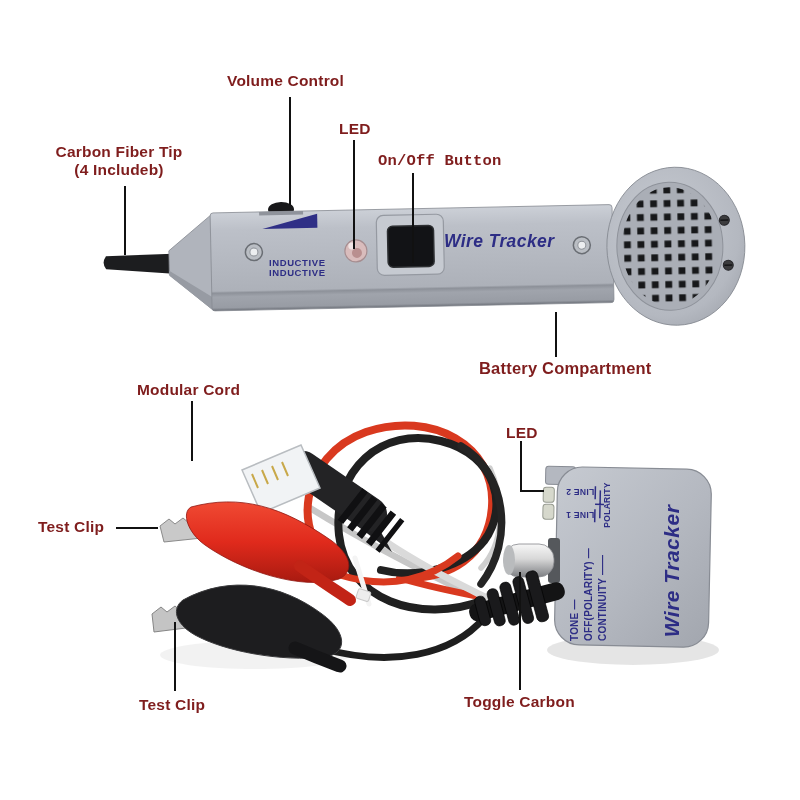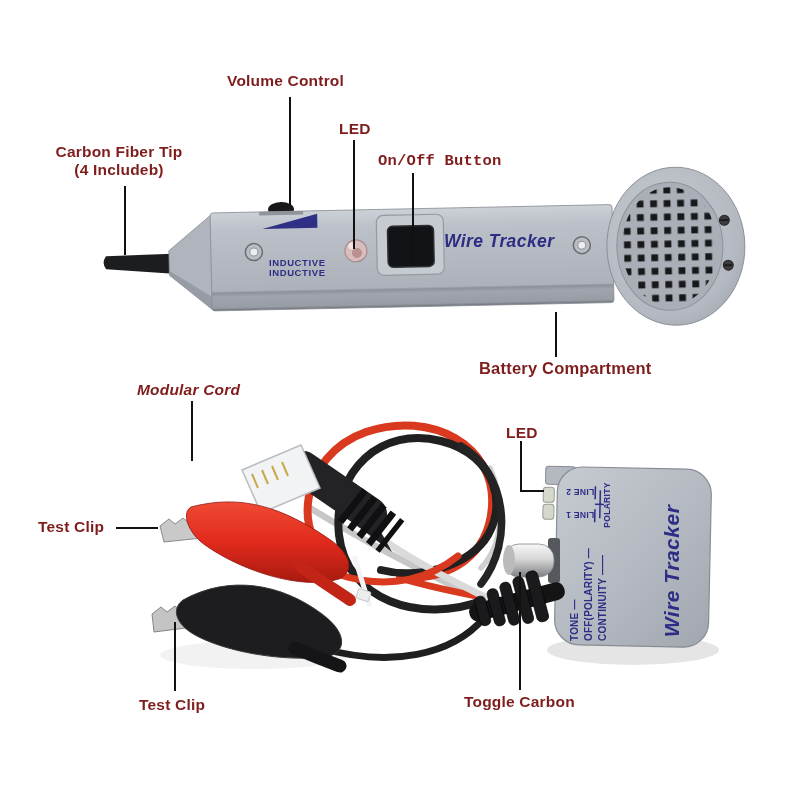--- a/index.html
+++ b/index.html
@@ -188,19 +188,19 @@
 
   <div class="lbl" style="left:227px;top:72px;">Volume Control</div>
   <div class="lbl" style="left:339px;top:120px;">LED</div>
   <div class="lbl" style="left:378px;top:152px;font-family:Liberation Mono, monospace;">On/Off Button</div>
   <div class="lbl center" style="left:35px;top:143px;width:168px;">
     <div>Carbon Fiber Tip</div>
     <div>(4 Includeb)</div>
   </div>
   <div class="lbl" style="left:467px;top:359px;font-size:16.5px;margin-left:12px;">Battery Compartment</div>
 
-  <div class="lbl" style="left:137px;top:381px;font-style:italic;">Modular Cord</div>
+  <div class="lbl" style="left:137px;top:381px;">Modular Cord</div>
   <div class="lbl" style="left:38px;top:518px;">Test Clip</div>
   <div class="lbl" style="left:139px;top:696px;">Test Clip</div>
   <div class="lbl" style="left:506px;top:424px;">LED</div>
   <div class="lbl" style="left:464px;top:693px;">Toggle Carbon</div>
 
 </div>
 
 </body></html>

